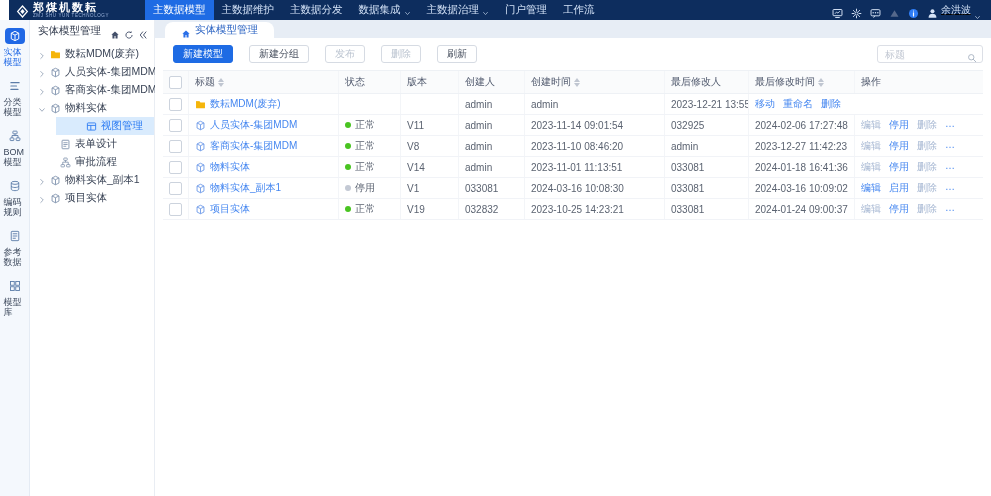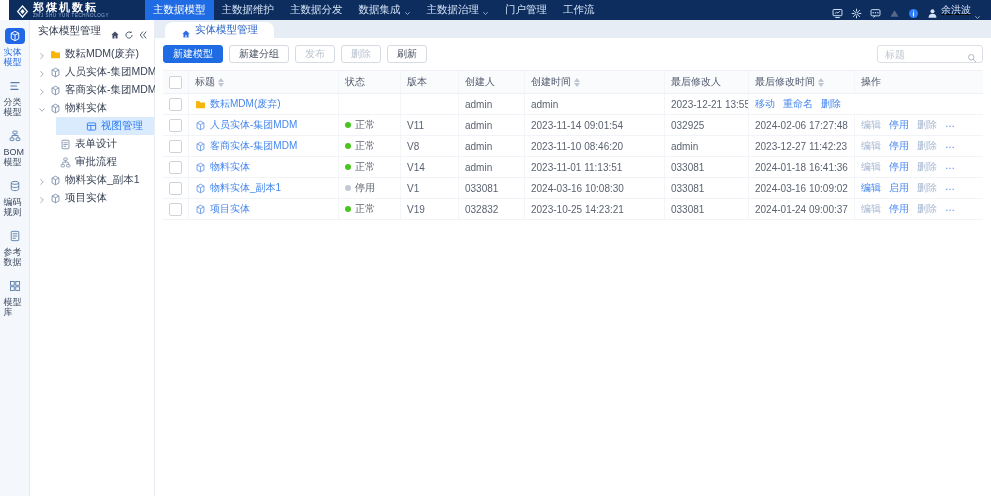--- a/index.html
+++ b/index.html
@@ -43,21 +43,21 @@
   .titem.selected{background:#d9ebfd;color:#2b7bf3;margin-left:26px;}
   
   .main{position:absolute;top:20px;left:155px;right:0;bottom:0;background:#fff;display:flex;flex-direction:column;}
   .tabbar{height:18px;background:#e7edf5;display:flex;align-items:flex-end;padding-left:10px;flex:0 0 18px;}
   .tab{height:16px;background:#fff;border-radius:8px 8px 0 0;display:flex;align-items:center;gap:4px;padding:0 16px;cursor:pointer;}
   .tab-ic{width:10px;height:10px;display:block;}
   .tab-label{font-size:10.5px;color:#2f66c4;}
   .content{flex:1;padding:5px 8px 0 8px;display:flex;flex-direction:column;overflow:hidden;}
   .toolbar{display:flex;align-items:center;height:22px;margin-bottom:5px;flex:0 0 22px;}
   .btn{height:18px;box-sizing:border-box;padding:0 9px;font-size:10px;border:1px solid #d6dbe3;border-radius:3px;background:#fff;
-       color:#454d5c;margin-right:6px;display:flex;align-items:center;cursor:pointer;white-space:nowrap;}
+       color:#454d5c;margin-right:6px;display:flex;align-items:center;cursor:pointer;white-space:nowrap;margin-left:10px;}
   .btn.primary{background:#1e6be4;border-color:#1e6be4;color:#fff;}
   .btn.disabled{color:#bcc5d1;cursor:default;}
   .searchbox{margin-left:auto;width:106px;height:18px;box-sizing:border-box;border:1px solid #dcdfe6;border-radius:3px;
              display:flex;align-items:center;padding:0 5px;background:#fff;}
   .searchbox input{border:0;outline:0;flex:1;min-width:0;font-size:10px;color:#333;background:transparent;font-family:inherit;}
   .searchbox input::placeholder{color:#c0c6d1;}
   .search-ic{width:10px;height:10px;flex:0 0 10px;display:block;}
   
   .tbl{border-top:1px solid #eef1f5;}
   .grid{display:grid;grid-template-columns:26px 150px 62px 58px 66px 140px 84px 106px minmax(0,1fr);align-items:center;}

